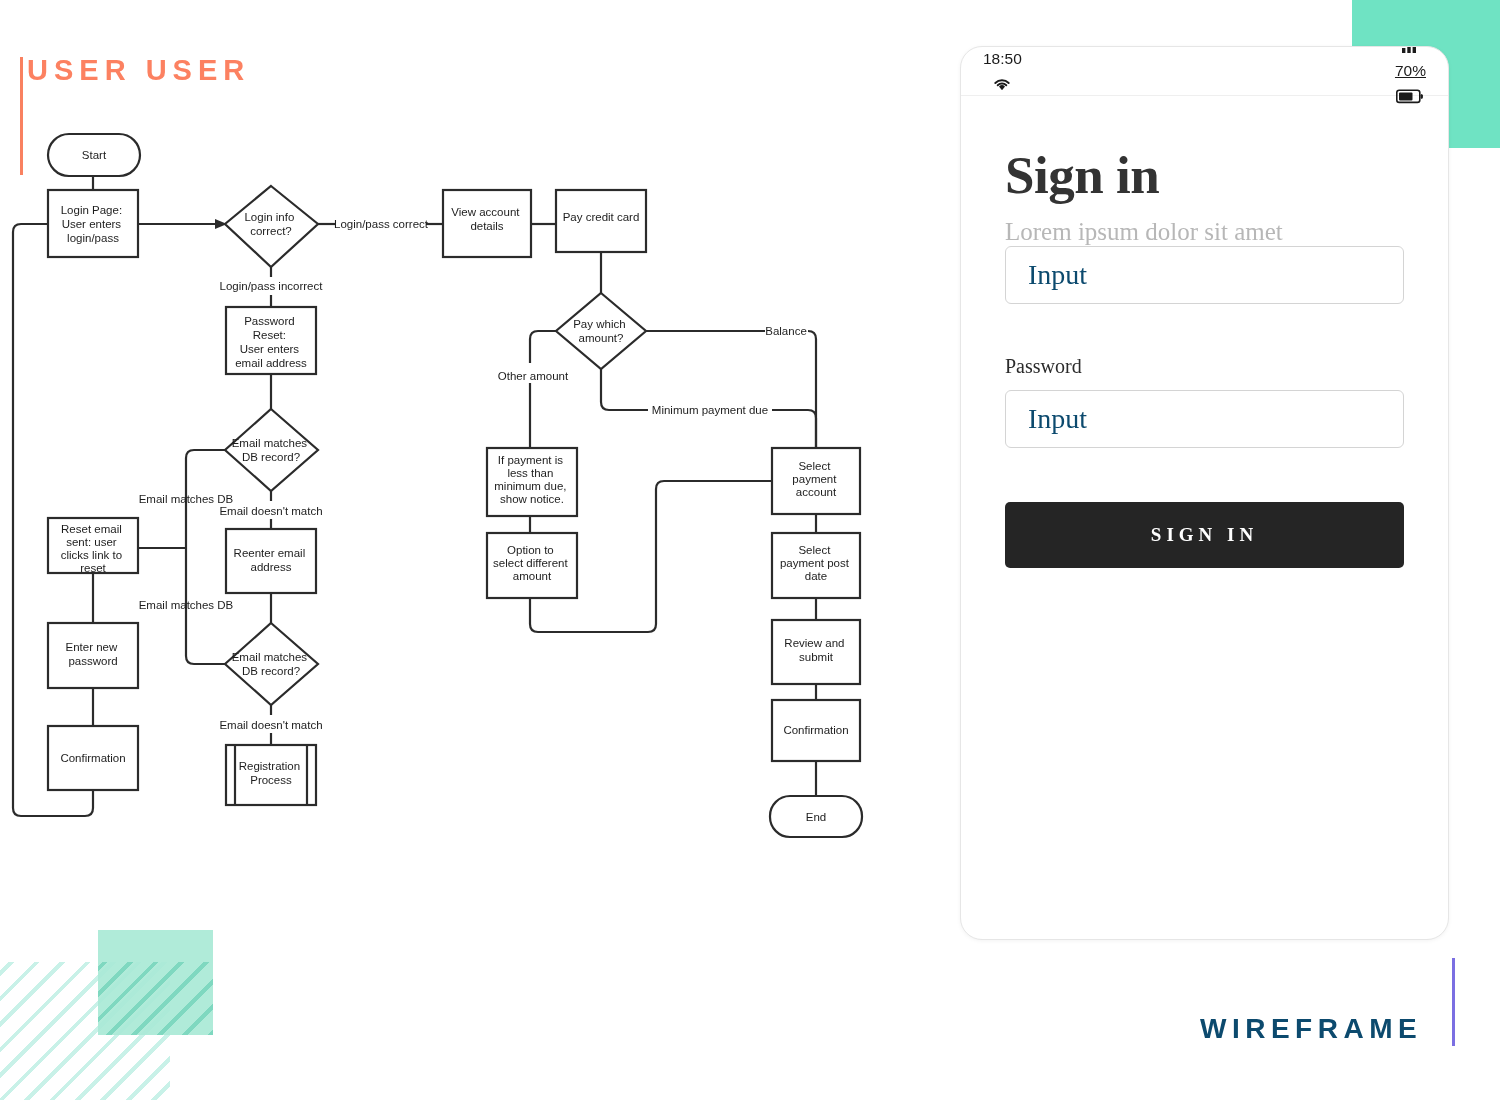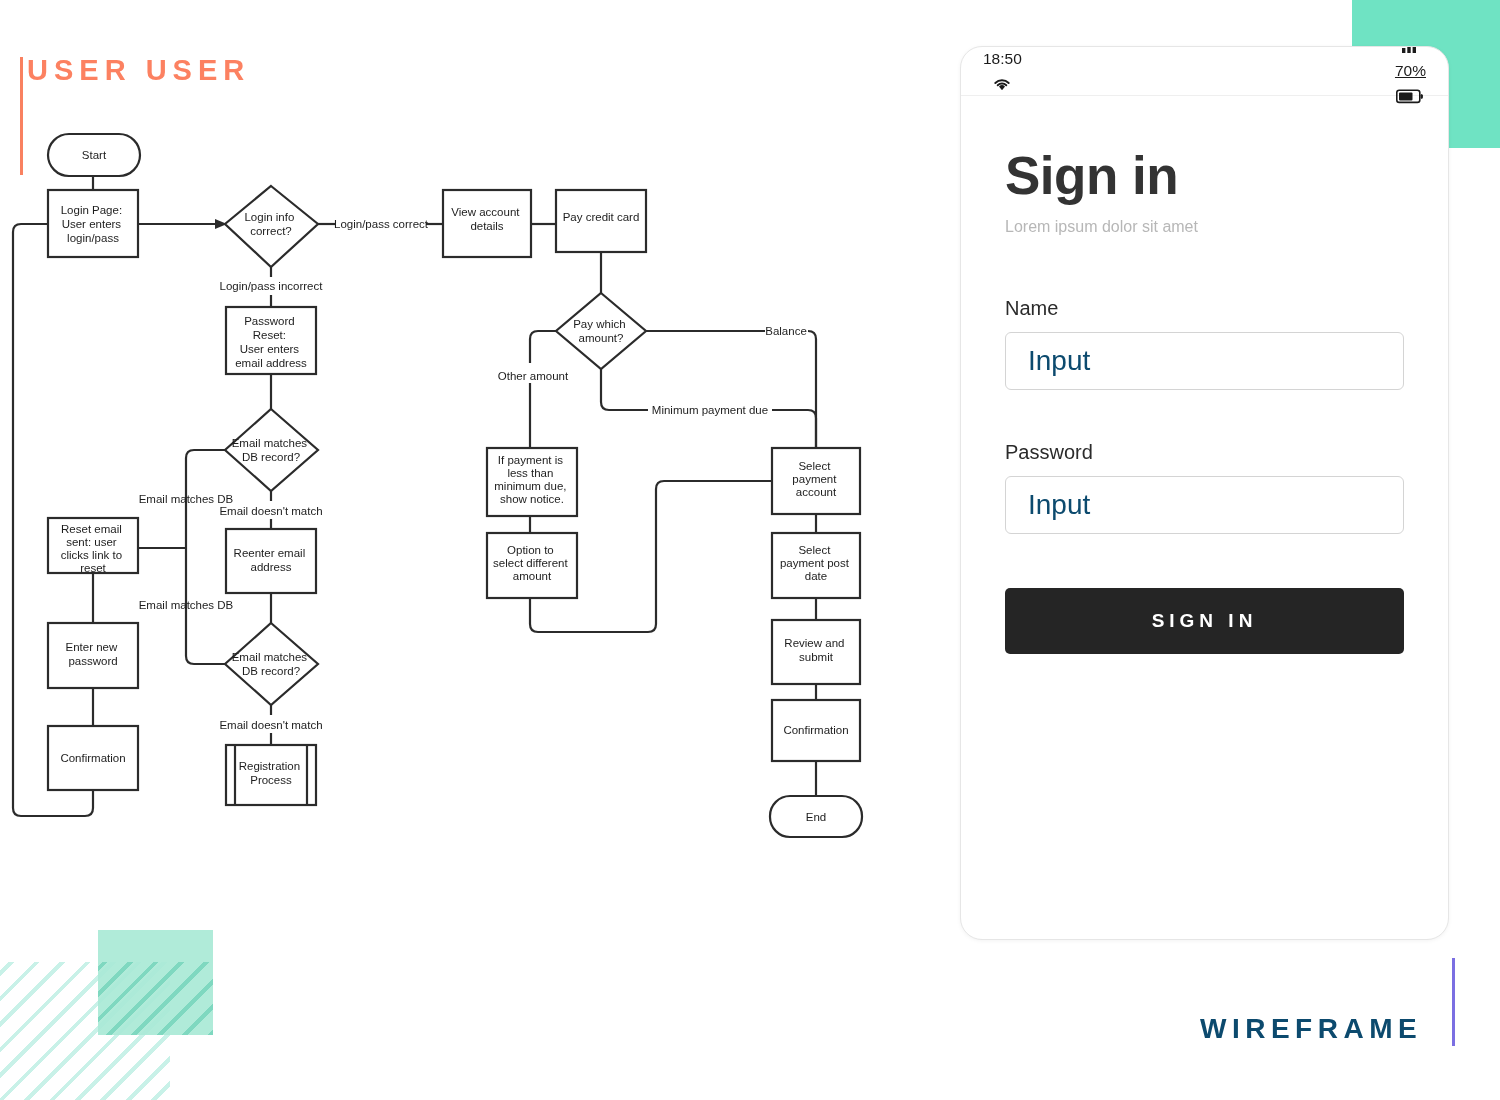--- a/index.html
+++ b/index.html
@@ -140,31 +140,32 @@
     font-size: 15.5px;
     color: #1b1b1b;
   }
   .status-batt-pct {
     font-size: 15.5px;
     color: #1b1b1b;
     text-decoration: underline;
   }
   .phone-body {
     padding: 52px 44px 0 44px;
+    font-family: Liberation Serif, serif;
   }
   .signin-title {
     font-size: 53px;
     font-weight: bold;
     color: #333333;
     letter-spacing: -0.5px;
     margin: 0;
     line-height: 1.05;
   }
   .signin-sub {
-    font-size: 16px;
+    font-size: 25px;
     color: #b7b7b7;
     margin: 14px 0 0 0;
   }
   .field-label {
     font-size: 20px;
     color: #2b2b2b;
     margin: 61px 0 12px 0;
   }
   .field-label.second { margin-top: 51px; }
   .field-input {
@@ -422,21 +423,20 @@
         <path d="M25 5.2 L25 9.6 A2.3 2.3 0 0 0 25 5.2 Z" fill="#1b1b1b"></path>
         <rect x="24.6" y="5.2" width="2.2" height="4.6" rx="1.1" fill="#1b1b1b"></rect>
       </svg>
     </div>
   </div>
 
   <div class="phone-body">
     <h1 class="signin-title">Sign in</h1>
     <p class="signin-sub">Lorem ipsum dolor sit amet</p>
 
-    <div class="field-label">Name</div>
     <div class="field-input">
       <span class="ph">Input</span>
     </div>
 
     <div class="field-label second">Password</div>
     <div class="field-input">
       <span class="ph">Input</span>
     </div>
 
     <div class="signin-btn">SIGN IN</div>

